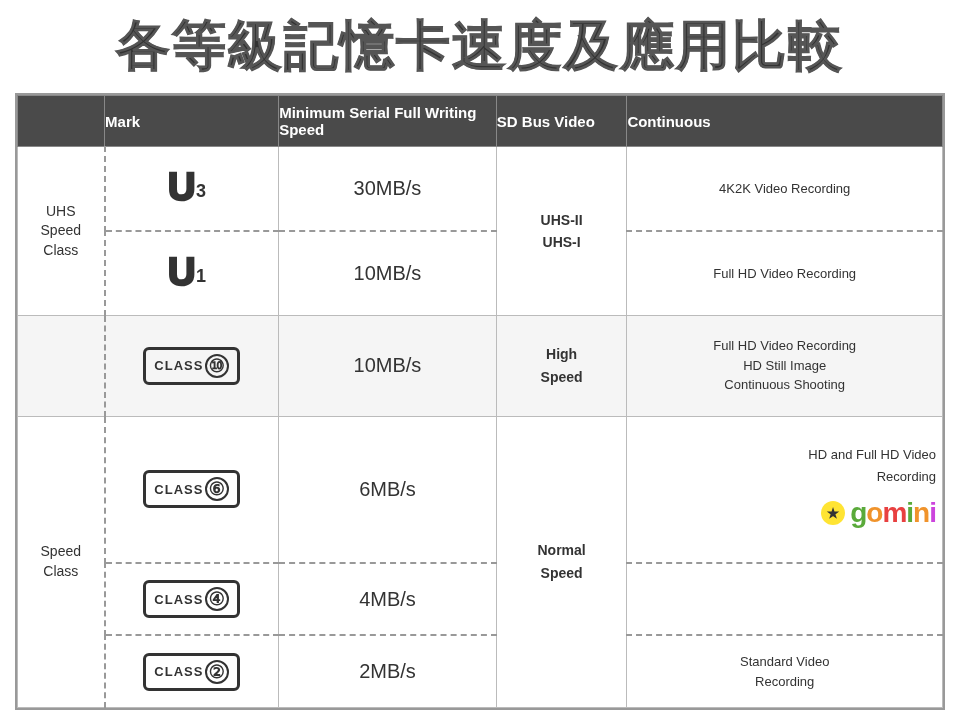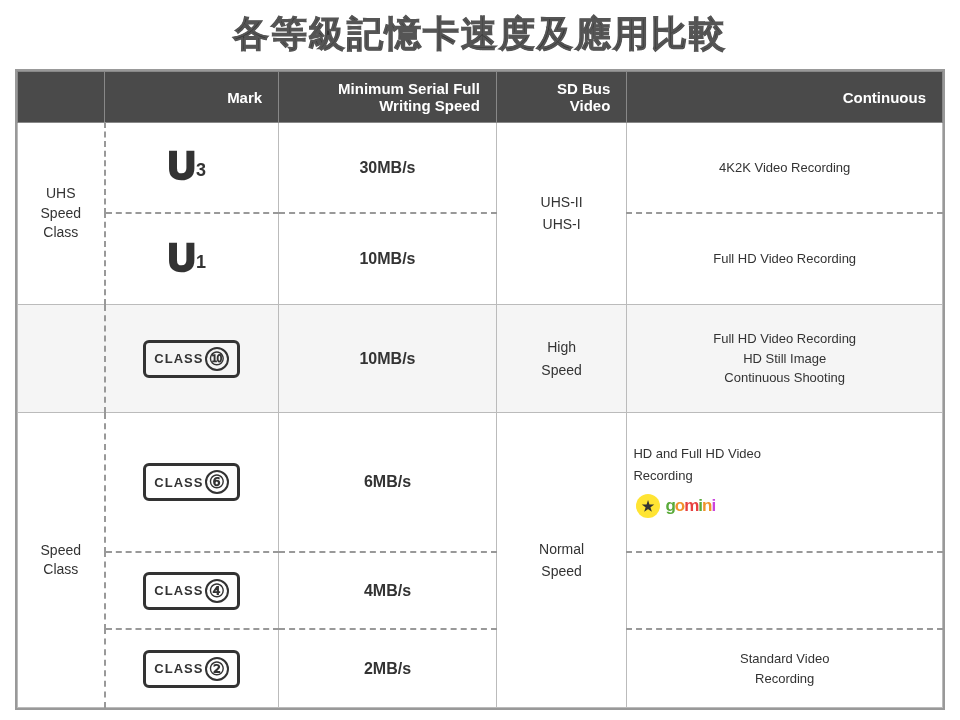--- a/index.html
+++ b/index.html
@@ -13,21 +13,21 @@
     .page {
       width: 960px;
       height: 720px;
       background: #ffffff;
       display: flex;
       flex-direction: column;
       padding: 10px 15px 10px 15px;
     }
     .title {
       text-align: center;
-      font-size: 36px;
+      font-size: 54px;
       font-weight: bold;
       color: #333;
       margin-bottom: 10px;
       letter-spacing: 2px;
       
       -webkit-text-stroke: 1px #555;
     }
     .table-wrapper {
       flex: 1;
       border: 2px solid #999;
@@ -37,24 +37,24 @@
       height: 100%;
       border-collapse: collapse;
       table-layout: fixed;
     }
     thead tr {
       background: #4a4a4a;
       color: #ffffff;
     }
     thead th {
       border: 1px solid #888;
-      text-align: right;
+      text-align: left;
       font-size: 15px;
       font-weight: bold;
-      padding: 8px 16px;
+      padding: 8px 0;
       vertical-align: middle;
     }
     tbody tr {
       border: 1px solid #bbb;
     }
     tbody td {
       border: 1px solid #bbb;
       text-align: center;
       vertical-align: middle;
       font-size: 14px;
@@ -66,41 +66,41 @@
     .col-bus { width: 120px; }
     .col-app { width: 290px; }
 
     .category-cell {
       font-size: 14px;
       font-weight: normal;
       color: #333;
       line-height: 1.4;
     }
     .speed-text {
-      font-size: 16px;
-      font-weight: bold;
+      font-size: 20px;
+      font-weight: normal;
       color: #333;
     }
     .app-text {
       font-size: 13px;
       color: #333;
       line-height: 1.5;
       margin-top: 35px;
     }
     .bus-text {
       font-size: 14px;
-      font-weight: normal;
+      font-weight: bold;
       color: #333;
       line-height: 1.6;
     }
 
     .app-with-logo {
       display: flex;
       flex-direction: column;
-      align-items: flex-start;
+      align-items: flex-end;
       gap: 3px;
     }
 
     .dashed-border-right {
       border-right: 2px dashed #999 !important;
     }
     .dashed-border-bottom {
       border-bottom: 2px dashed #999 !important;
     }
 
@@ -185,21 +185,21 @@
           <td class="app-text dashed-border-bottom">
             <div class="app-with-logo">
               <span>HD and Full HD Video</span>
               <span>Recording</span>
 
               <div style="display:flex;align-items:center;gap:2px;margin-top:2px;">
                 <svg width="30" height="30" viewBox="0 0 30 30">
                   <circle cx="15" cy="15" r="12" fill="#ffdd00" opacity="0.8"></circle>
                   <text x="15" y="20" text-anchor="middle" font-size="14" font-weight="bold" fill="#333">★</text>
                 </svg>
-                <span style="font-size:17px;font-weight:900;letter-spacing:-1px;">
+                <span style="font-size:28px;font-weight:900;letter-spacing:-1px;">
                   <span style="color:#5aaa3a;">g</span><span style="color:#f0932b;">o</span><span style="color:#e84040;">m</span><span style="color:#5aaa3a;">i</span><span style="color:#f0932b;">n</span><span style="color:#cc44dd;">i</span>
                 </span>
               </div>
             </div>
           </td>
         </tr>
 
         <tr>
           <td class="dashed-border-bottom">
             <span style="display:inline-flex;align-items:center;justify-content:center;border:3px solid #333;border-radius:6px;padding:4px 8px;font-size:13px;font-weight:bold;color:#333;letter-spacing:1px;">

